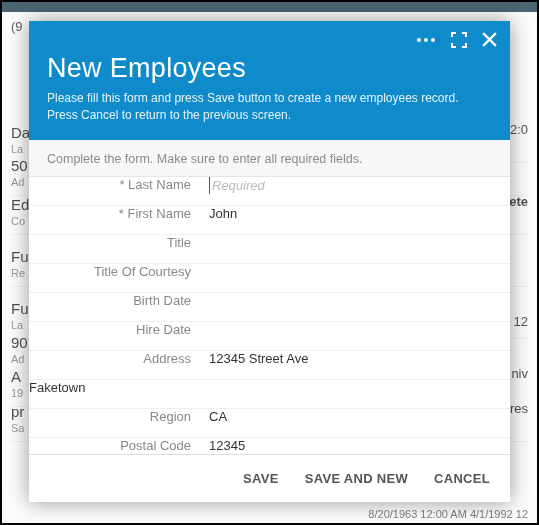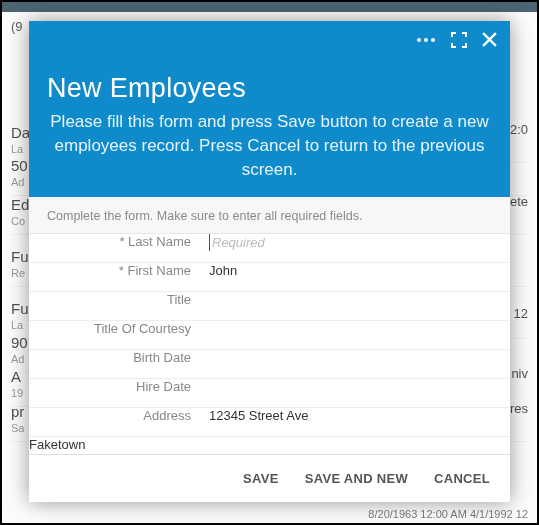--- a/index.html
+++ b/index.html
@@ -7,26 +7,26 @@
   .frame { width: 539px; height: 525px; border: 2px solid #000; position: relative; background: #fcfcfc; }
   .bg-bar { position: absolute; top: 0; left: 0; right: 0; height: 10px; background: #2d4a5a; }
   .bg-text { position: absolute; left: 9px; font-size: 13px; color: #444; }
   .bg-text.t1 { top: 17px; }
   .bg-text.t2 { top: 88px; margin-left: 35px; }
   .bg-row { position: absolute; left: 9px; right: 9px; font-size: 13px; color: #333; border-bottom: 1px solid #eee; padding: 6px 0; }
   .bg-row .big { font-size: 15px; }
   .bg-row .sml { font-size: 11px; color: #888; text-align: right; }
   .overlay { position: absolute; top: 0; left: 0; right: 0; bottom: 0; background: rgba(255,255,255,0.15); }
   .modal { position: absolute; top: 19px; left: 27px; width: 481px; height: 481px; background: #fff; box-shadow: 0 0 20px rgba(0,0,0,0.4); display: flex; flex-direction: column; }
-  .modal-header { background: #0f8bcb; color: #fff; padding: 28px 18px 16px 18px; position: relative; }
+  .modal-header { background: #0f8bcb; color: #fff; padding: 8px 18px 16px 18px; position: relative; }
   .modal-header .controls { position: absolute; top: 10px; right: 12px; display: flex; gap: 14px; align-items: center; }
   .modal-header .controls svg { fill: #fff; }
   .modal-header .controls .ctrl { cursor: pointer; display: flex; align-items: center; justify-content: center; }
   .modal-title { font-size: 27px; font-weight: 300; margin-top: 24px; margin-bottom: 6px; letter-spacing: 0.3px; }
-  .modal-sub { font-size: 17px; line-height: 1.4; color: #e6f4fb; text-align: center; }
+  .modal-sub { font-size: 12px; line-height: 1.4; color: #e6f4fb; }
   .modal-body { flex: 1; overflow-y: auto; background: #fff; }
   .instr { font-size: 12.5px; color: #8a8a8a; padding: 12px 18px 10px 18px; border-bottom: 1px solid #e6e6e6; background: #f7f7f7; }
   .form-row { display: flex; border-bottom: 1px solid #eee; min-height: 29px; align-items: flex-start; }
   .form-label { width: 180px; text-align: right; padding-right: 18px; font-size: 13px; color: #888; }
   .form-value { flex: 1; font-size: 13px; color: #333; padding-right: 12px; }
   .form-value input { border: none; outline: none; font-size: 13px; width: 100%; font-family: inherit; color: #333; background: transparent; }
   .form-value input::placeholder { color: #bbb; font-style: italic; }
   .form-value input.focus-caret { border-left: 1px solid #555; padding-left: 2px; height: 17px; }
   .modal-footer { border-top: 1px solid #ddd; padding: 10px 16px; display: flex; justify-content: flex-end; gap: 18px; background: #fff; }
   .modal-footer button { border: none; background: none; font-size: 13px; font-weight: 600; color: #555; letter-spacing: 0.3px; cursor: pointer; padding: 6px 4px; font-family: inherit; text-align: center; }
@@ -41,28 +41,28 @@
 
   <div class="bg-row" style="top:116px;position:absolute;">
     <span class="big">Da</span><br><span class="sml">La</span>
     <span style="position:absolute;right:0;top:4px;">12:0</span>
   </div>
   <div class="bg-row" style="top:149px;position:absolute;">
     <span class="big">50</span><br><span class="sml">Ad</span>
   </div>
   <div class="bg-row" style="top:188px;position:absolute;">
     <span class="big">Ed</span><br><span class="sml">Co</span>
-    <span style="position:absolute;right:0;top:4px;">ete</span>
+    <span style="position:absolute;right:0;top:4px;font-weight:bold;">ete</span>
   </div>
   <div class="bg-row" style="top:240px;position:absolute;">
     <span class="big">Fu</span><br><span class="sml">Re</span>
   </div>
   <div class="bg-row" style="top:292px;position:absolute;">
     <span class="big">Fu</span><br><span class="sml">La</span>
-    <span style="position:absolute;right:0;top:12px;">12</span>
+    <span style="position:absolute;right:0;top:20px;">12</span>
   </div>
   <div class="bg-row" style="top:326px;position:absolute;">
     <span class="big">90</span><br><span class="sml">Ad</span>
   </div>
   <div class="bg-row" style="top:360px;position:absolute;">
     <span class="big">A</span><br><span class="sml">19</span>
     <span style="position:absolute;right:0;top:4px;">niv</span>
   </div>
   <div class="bg-row" style="top:395px;position:absolute;">
     <span class="big">pr</span><br><span class="sml">Sa</span>

